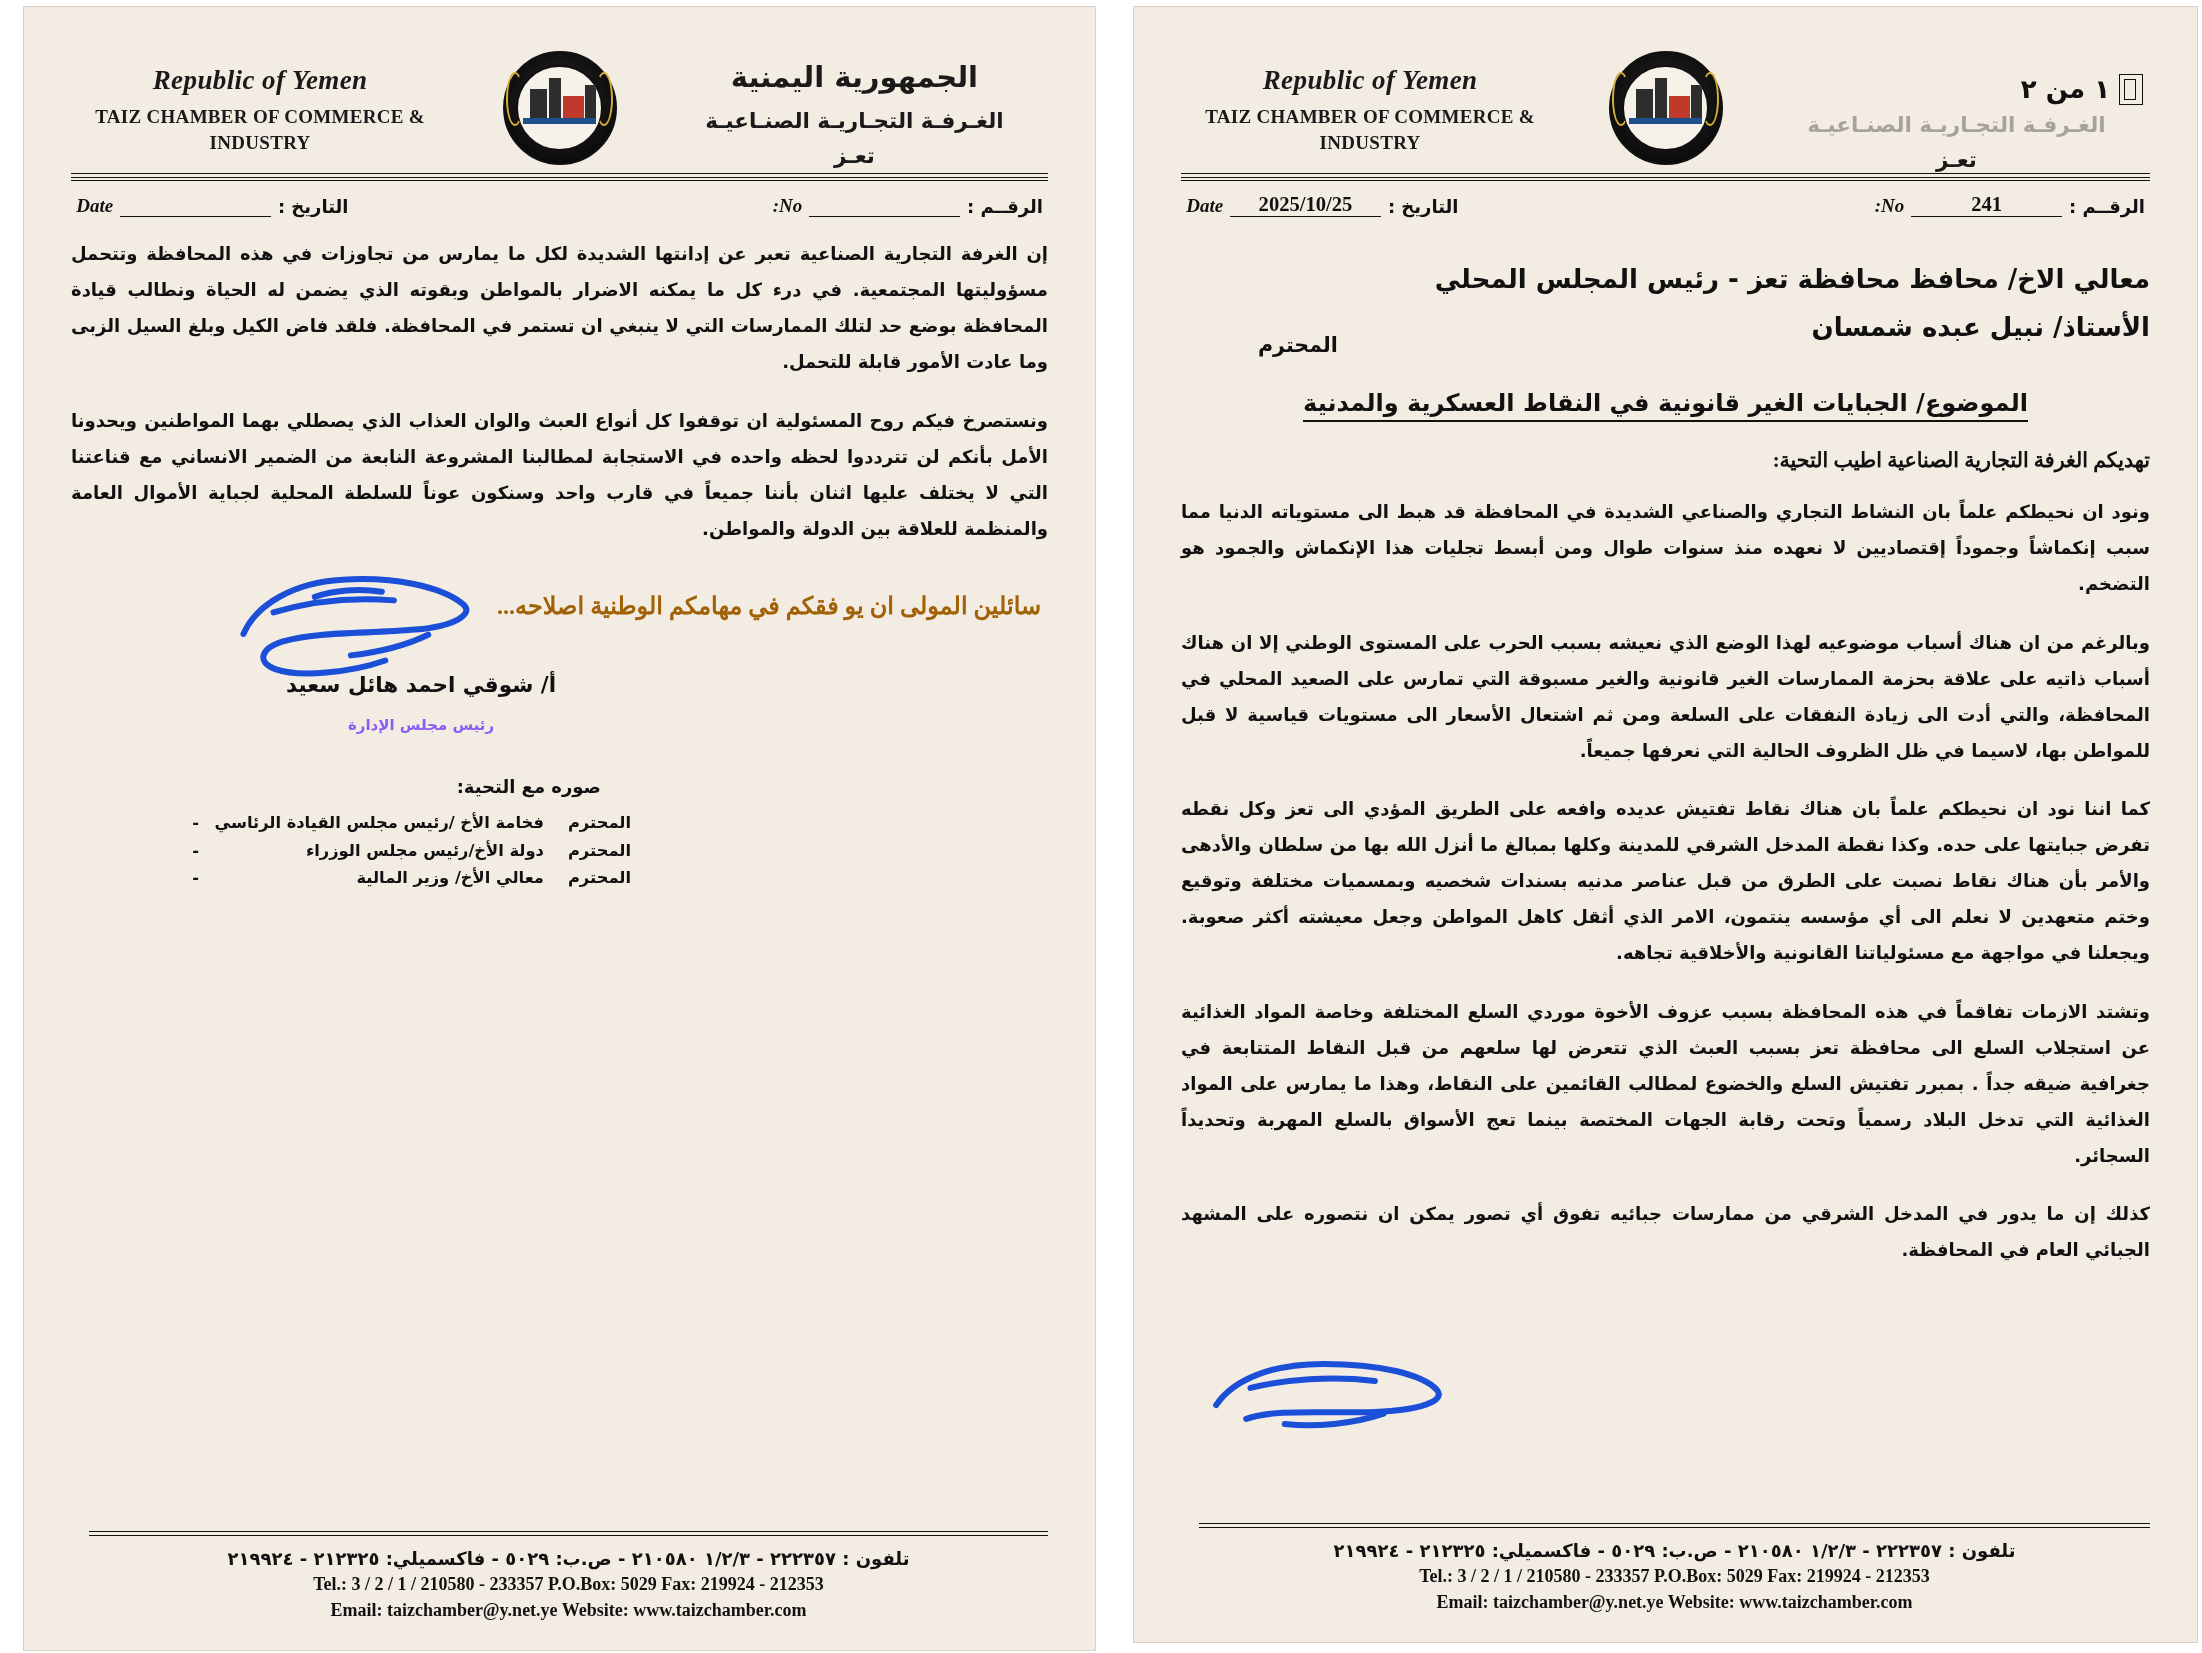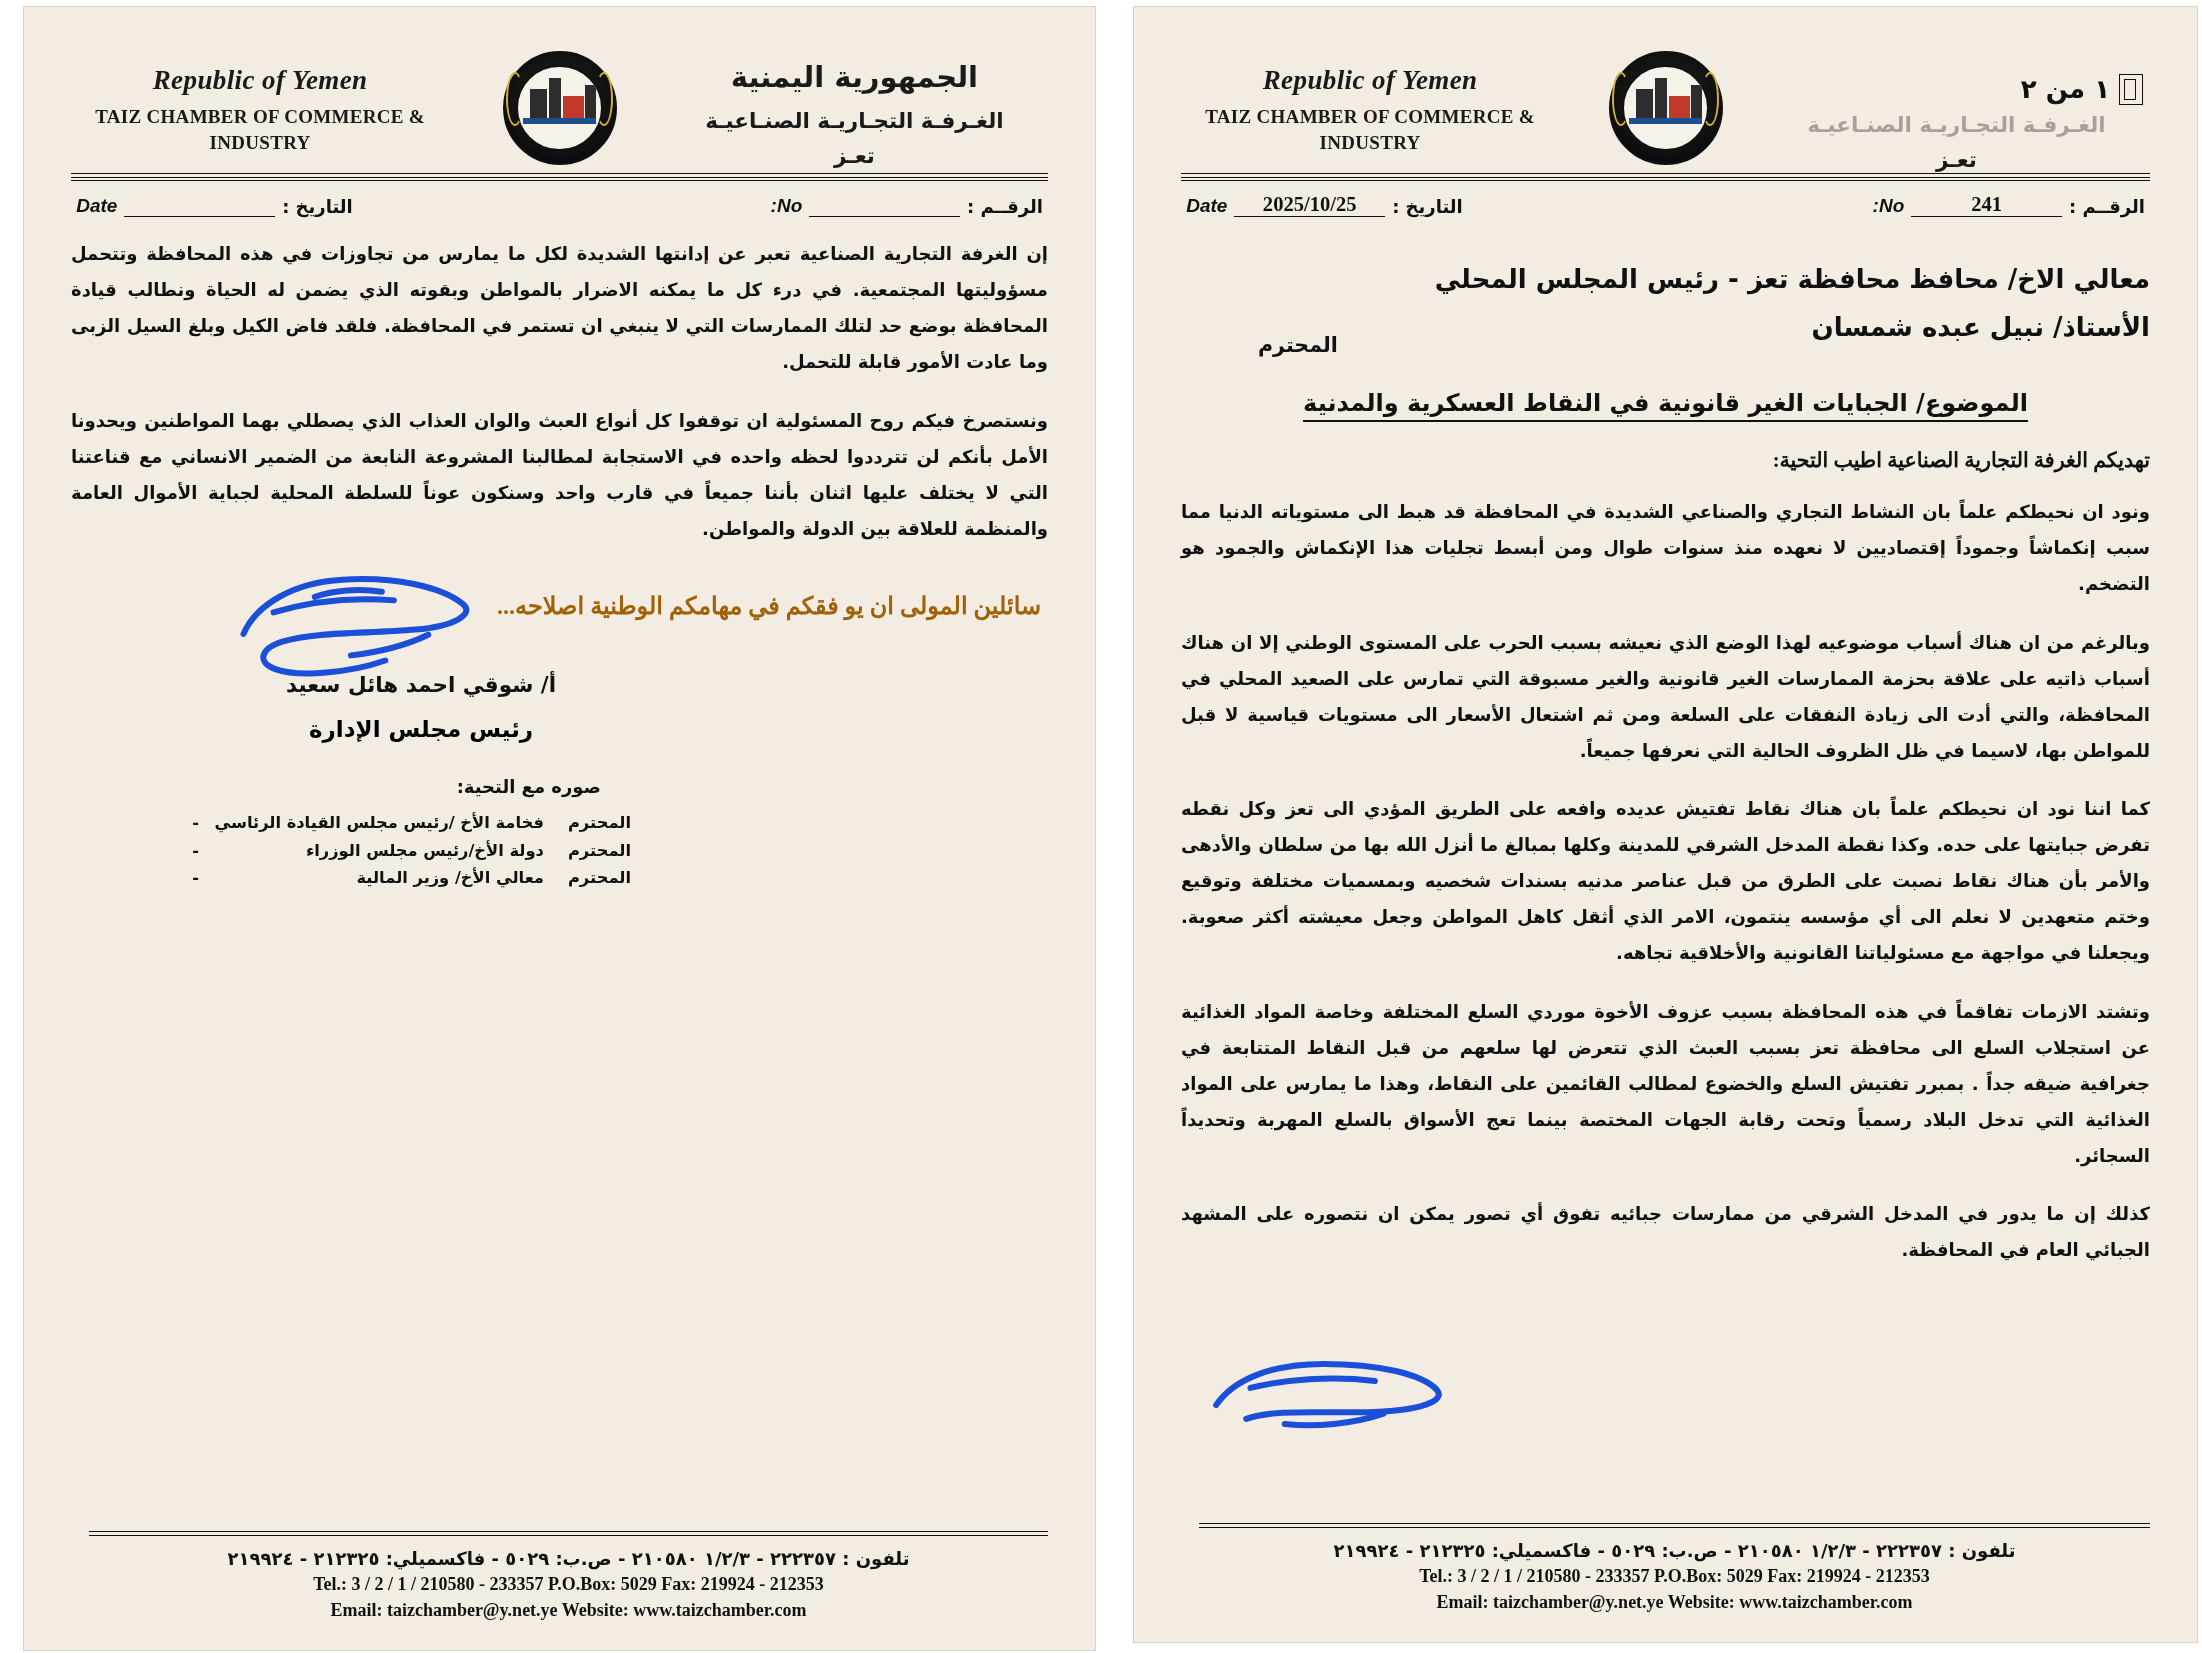--- a/index.html
+++ b/index.html
@@ -86,21 +86,21 @@
   
   .nodate{
     position:relative;height:55px;direction:rtl;
     font-family:"DejaVu Sans",sans-serif;
   }
   .fld{
     position:absolute;top:12px;display:flex;align-items:flex-end;gap:6.9px;direction:rtl;
   }
   .fld .lab-ar{font-size:18px;font-weight:bold;color:#111;}
   .fld .lab-en{
-    font-family:Liberation Sans, sans-serif;font-style:italic;font-weight:bold;font-size:19px;color:#111;
+    font-family:Liberation Serif, serif;font-style:italic;font-weight:bold;font-size:19px;color:#111;
   }
   .fld .line{
     display:inline-block;width:151px;border-bottom:1.3px solid #111;height:22.4px;
     text-align:center;font-size:20.6px;font-weight:bold;color:#111;
     font-family:"Liberation Serif",serif;
   }
   .fld-no{right:5.2px;}
   .fld-date{left:5.2px;}
 
   .body{
@@ -144,21 +144,21 @@
   
   .sig-wrap{position:relative;height:198px;direction:rtl;}
   .sig-note{
     position:absolute;right:6.9px;top:22.4px;font-size:24px;font-weight:bold;color:#a16207;
     font-family:"Liberation Serif","DejaVu Serif",serif;
   }
   .sig-name{
     position:absolute;left:215px;top:103px;text-align:center;direction:rtl;
   }
   .sig-name .n1{font-size:21.5px;font-weight:bold;color:#111;}
-  .sig-name .n2{font-size:23px;font-weight:bold;color:#000000;margin-top:19px;}
+  .sig-name .n2{font-size:15px;font-weight:bold;color:#8b5cf6;margin-top:19px;}
   .scribble{position:absolute;left:151px;top:-17px;width:275px;height:138px;}
   .scribble-r{position:absolute;left:69px;top:1338px;width:258px;height:103px;}
 
   
   .cc{
     direction:rtl;margin-top:8.6px;color:#111;font-weight:bold;
   }
   .cc .title{font-size:18px;margin-bottom:12px;text-align:right;padding-right:447px;}
   .cc table{margin-right:379px;border-collapse:collapse;}
   .cc td{font-size:16.3px;padding:4.3px 12px;white-space:nowrap;}

